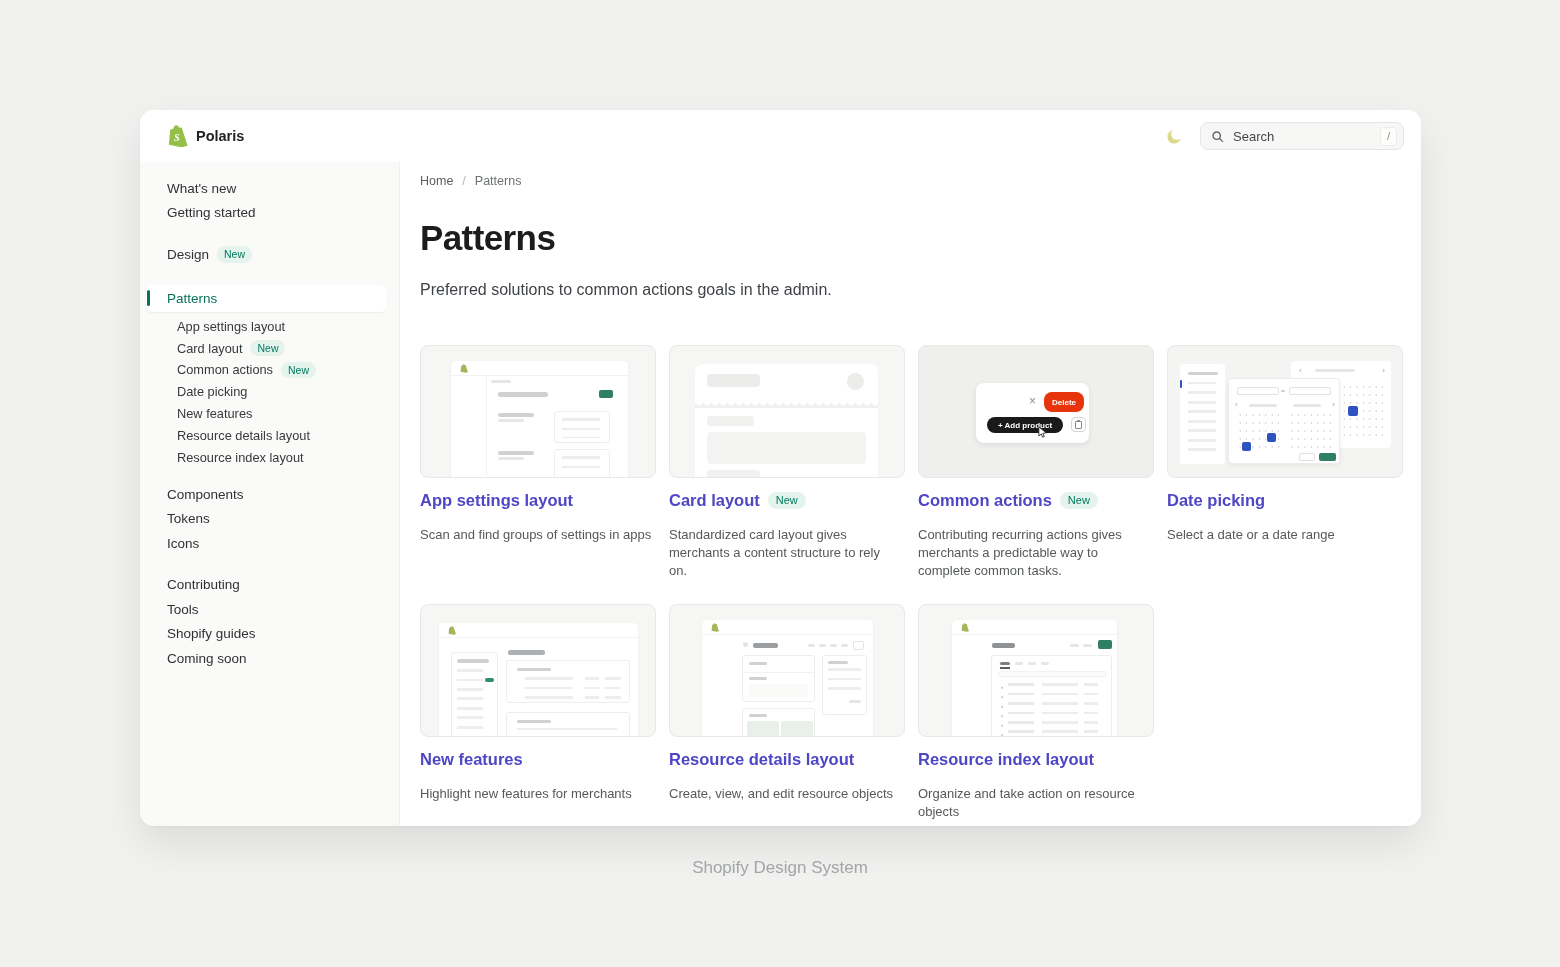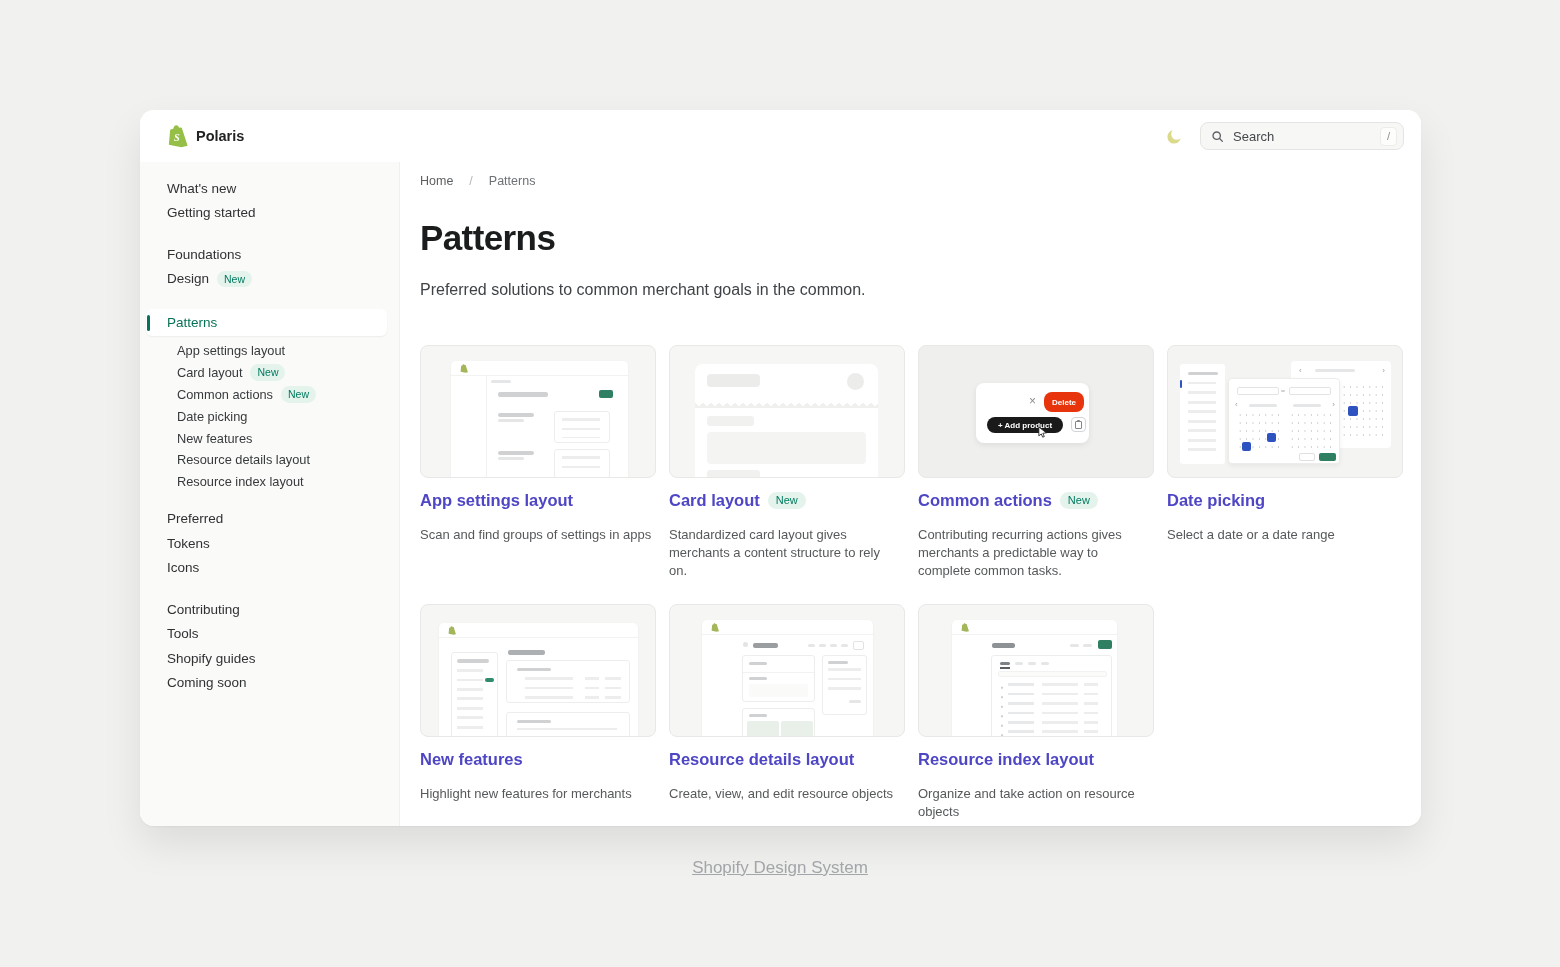--- a/index.html
+++ b/index.html
@@ -41,36 +41,36 @@
   .side-active {
     margin:4px 12px 4px 6px; height:27px; background:#fff; border-radius:6px;
     box-shadow:0 1px 2px rgba(0,0,0,.06); display:flex; align-items:center;
     position:relative; padding-left:21px; font-size:13.5px; color:#077257; cursor:pointer;
   }
   .active-bar { position:absolute; left:1px; top:5.5px; width:3px; height:16px; background:#077257; border-radius:2px; }
   .badge { background:#e4f3ec; color:#007a5e; font-size:10.5px; line-height:1; padding:3px 7px; border-radius:10px; white-space:nowrap; }
 
   
   .main { position:absolute; left:260px; top:52px; right:0; bottom:0; background:#fff; padding:12px 0 0 20px; overflow:hidden; }
-  .breadcrumb { display:flex; gap:16px; font-size:12.5px; color:#6d7175; align-items:center; }
+  .breadcrumb { display:flex; gap:9px; font-size:12.5px; color:#6d7175; align-items:center; }
   .crumb-home { color:#5c5f62; cursor:pointer; }
   .crumb-sep { color:#b5b9bd; }
   .page-title { margin-top:30px; font-size:35px; font-weight:700; letter-spacing:-0.6px; color:#1a1c1d; }
   .page-subtitle { margin-top:22px; font-size:16px; color:#3f4347; }
 
   .cards-grid { margin-top:46px; display:grid; grid-template-columns:repeat(4, 236px); column-gap:13px; row-gap:24px; }
   .pattern-card { cursor:pointer; }
   .thumb { width:236px; height:133px; background:#f6f6f5; border:1px solid #e8e8e6; border-radius:8px; position:relative; overflow:hidden; }
   .thumb-dark { background:#efefee; }
   .card-title-row { margin-top:13px; display:flex; align-items:center; gap:8px; }
   .card-title { font-size:16.5px; font-weight:700; color:#4e46c4; }
   .badge-card { font-size:11px; padding:3px 8px; }
   .card-desc { margin-top:16px; font-size:13px; line-height:18px; color:#56595b; width:232px; }
 
-  .footer { position:absolute; left:0; right:0; top:858px; text-align:center; font-size:17px; color:#a2a5a9;text-decoration:underline; }
+  .footer { position:absolute; left:0; right:0; top:858px; text-align:center; font-size:17px; color:#a2a5a9; }
 
   
   .sk  { background:#cfd1d2; border-radius:2px; }
   .skm { background:#9b9ea0; border-radius:2px; }
   .skl { background:#e5e6e7; border-radius:2px; }
   .skx { background:#f1f1f0; border-radius:3px; }
   .pnl { background:#fff; border:1px solid #ededec; border-radius:3px; }
   .grn { background:#2f7f63; border-radius:2px; }
   .blu { background:#2f52c1; border-radius:2px; }
   .mini-win { position:absolute; background:#fff; border-radius:5px 5px 0 0; box-shadow:0 1px 3px rgba(0,0,0,.05); }
@@ -115,21 +115,20 @@
         <input class="search-input" placeholder="Search" style="">
         <span class="search-shortcut">/</span>
       </div>
     </div>
   </div>
 
   <nav class="sidebar">
     <div class="side-item">What's new</div>
     <div class="side-item">Getting started</div>
     <div class="side-gap"></div>
-    <div class="side-item">Foundations</div>
     <div class="side-item">
       <span>Design</span>
       <span class="badge">New</span>
     </div>
     <div class="side-gap" style="height:14px;"></div>
     <div class="side-active">
       <span class="active-bar"></span>
       <span>Patterns</span>
     </div>
     <div class="side-sub">App settings layout</div>
@@ -139,38 +138,38 @@
     </div>
     <div class="side-sub">
       <span>Common actions</span>
       <span class="badge">New</span>
     </div>
     <div class="side-sub">Date picking</div>
     <div class="side-sub">New features</div>
     <div class="side-sub">Resource details layout</div>
     <div class="side-sub">Resource index layout</div>
     <div class="side-gap" style="height:14px;"></div>
-    <div class="side-item">Preferred</div>
+    <div class="side-item">Components</div>
     <div class="side-item">Tokens</div>
     <div class="side-item">Icons</div>
     <div class="side-gap"></div>
     <div class="side-item">Contributing</div>
     <div class="side-item">Tools</div>
     <div class="side-item">Shopify guides</div>
     <div class="side-item">Coming soon</div>
   </nav>
 
   <main class="main">
     <div class="breadcrumb">
       <span class="crumb-home">Home</span>
       <span class="crumb-sep">/</span>
       <span>Patterns</span>
     </div>
     <h1 class="page-title">Patterns</h1>
-    <div class="page-subtitle">Preferred solutions to common merchant goals in the common.</div>
+    <div class="page-subtitle">Preferred solutions to common actions goals in the admin.</div>
 
     <div class="cards-grid">
 
       <div class="pattern-card">
         <div class="thumb">
           <div class="mini-win" style="left:30px; top:15px; width:177px; height:118px;">
             <div class="mini-top">
               <svg width="8" height="9" viewBox="0 0 110 125">
                   <path d="M76 15c-1-1-2-1-3-1l-9 1C61 8 56 2 49 2 39 2 34 12 32 20l-13 4c-3 1-3 1-4 4L8 108l68 13 34-8L79 17c0-1-1-2-3-2Z" fill="#a3b75a"></path>
                 </svg>

